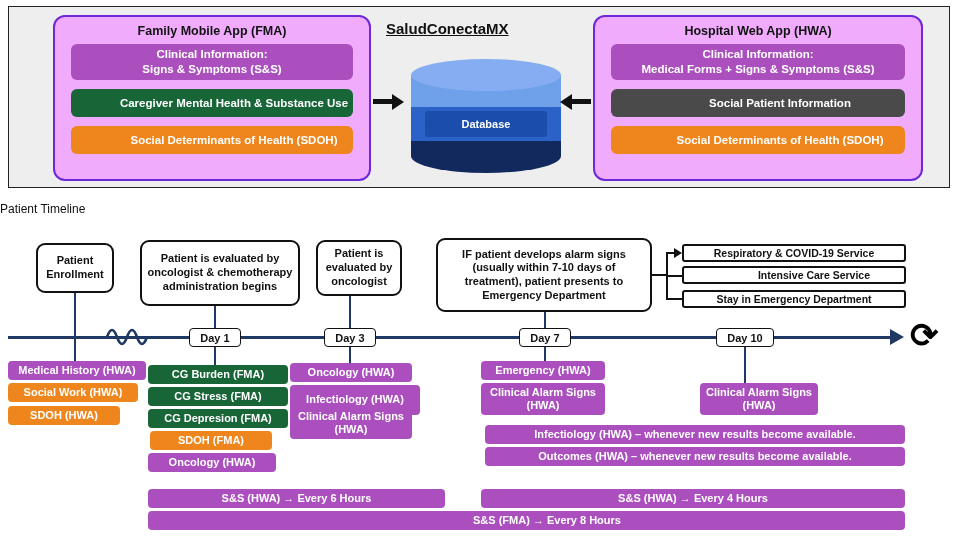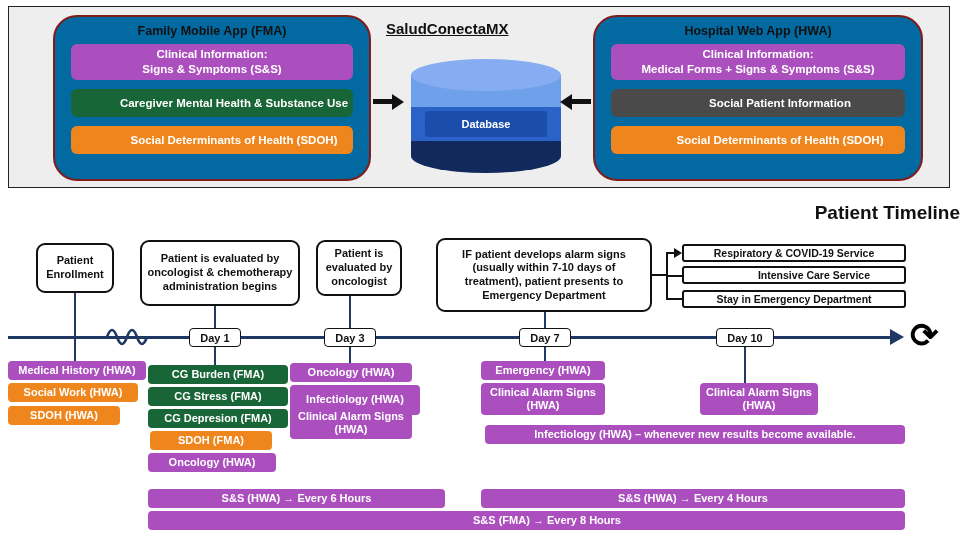--- a/index.html
+++ b/index.html
@@ -3,21 +3,21 @@
 <meta charset="utf-8">
 <style>
   html,body{margin:0;padding:0;background:#fff;}
   .stage{position:relative;width:960px;height:540px;background:#fff;
          font-family:"Liberation Sans", sans-serif;color:#111;overflow:hidden;}
   .stage *{box-sizing:border-box;}
 
   
   .top-panel{position:absolute;left:8px;top:6px;width:942px;height:182px;
              background:#eeeeee;border:1.5px solid #222;}
-  .app-box{position:absolute;background:#0369a1;border:2px solid #7f1d1d;border-radius:24px;}
+  .app-box{position:absolute;background:#f0abfc;border:2px solid #6d28d9;border-radius:12px;}
   .app-title{text-align:center;font-weight:bold;font-size:12.5px;margin-top:7px;}
   .app-item{margin:9px 16px 0 16px;border-radius:6px;color:#fff;font-weight:bold;
             font-size:11.5px;display:flex;align-items:center;justify-content:center;
             text-align:center;white-space:pre-line;line-height:1.3;}
   .h2l{height:36px;margin-top:6px;}
   .h1l{height:28px;padding-left:44px;}
   .purple{background:#AB4FBE;}
   .green{background:#186637;}
   .orange{background:#EF861D;}
   .dgray{background:#4A4A4A;}
@@ -37,22 +37,22 @@
             border-radius:3px;color:#fff;font-weight:bold;font-size:11px;
             display:flex;align-items:center;justify-content:center;}
 
   .hline{position:absolute;background:#111;height:5px;}
   .tri-right{position:absolute;width:0;height:0;border-top:8px solid transparent;
              border-bottom:8px solid transparent;border-left:12px solid #111;}
   .tri-left{position:absolute;width:0;height:0;border-top:8px solid transparent;
             border-bottom:8px solid transparent;border-right:12px solid #111;}
 
   
-  .tl-title{position:absolute;left:0;top:202px;width:100%;text-align:right;
-            font-weight:bold;font-size:19px;}
+  .tl-title{position:absolute;left:0;top:202px;width:100%;text-align:left;
+            font-weight:normal;font-size:12px;}
   .tl-line{position:absolute;left:8px;top:336px;width:884px;height:3px;background:#1F3864;}
   .tl-arrow{position:absolute;left:890px;top:329px;width:0;height:0;
             border-top:8.5px solid transparent;border-bottom:8.5px solid transparent;
             border-left:14px solid #1F3864;}
   .loop-glyph{position:absolute;left:910px;top:315px;font-size:34px;font-weight:bold;color:#000;}
 
   .mbox{position:absolute;background:#fff;border:2px solid #111;border-radius:9px;
         display:flex;align-items:center;justify-content:center;text-align:center;
         font-weight:bold;font-size:11px;line-height:1.25;padding:2px 5px;}
   .obox{position:absolute;background:#fff;border:2px solid #111;border-radius:3px;
@@ -163,17 +163,18 @@
   <div class="bar purple" style="left:290px;top:363px;width:122px;height:19px;">Oncology (HWA)</div>
   <div class="bar purple" style="left:290px;top:385px;width:130px;height:30px;">Infectiology (HWA)</div>
   <div class="bar purple" style="left:290px;top:407px;width:122px;height:32px;">Clinical Alarm Signs (HWA)</div>
 
   <div class="bar purple" style="left:481px;top:361px;width:124px;height:19px;">Emergency (HWA)</div>
   <div class="bar purple" style="left:481px;top:383px;width:124px;height:32px;">Clinical Alarm Signs (HWA)</div>
 
   <div class="bar purple" style="left:700px;top:383px;width:118px;height:32px;">Clinical Alarm Signs (HWA)</div>
 
   <div class="bar purple" style="left:485px;top:425px;width:420px;height:19px;">Infectiology (HWA) – whenever new results become available.</div>
+  <div class="bar purple" style="left:485px;top:447px;width:420px;height:19px;">Outcomes (HWA) – whenever new results become available.</div>
   <div class="bar purple" style="left:148px;top:489px;width:297px;height:19px;">S&amp;S (HWA) → Every 6 Hours</div>
   <div class="bar purple" style="left:481px;top:489px;width:424px;height:19px;">S&amp;S (HWA) → Every 4 Hours</div>
   <div class="bar purple" style="left:148px;top:511px;width:757px;height:19px;padding-left:44px;">S&amp;S (FMA) → Every 8 Hours</div>
 
 </div>
 
 </body></html>

